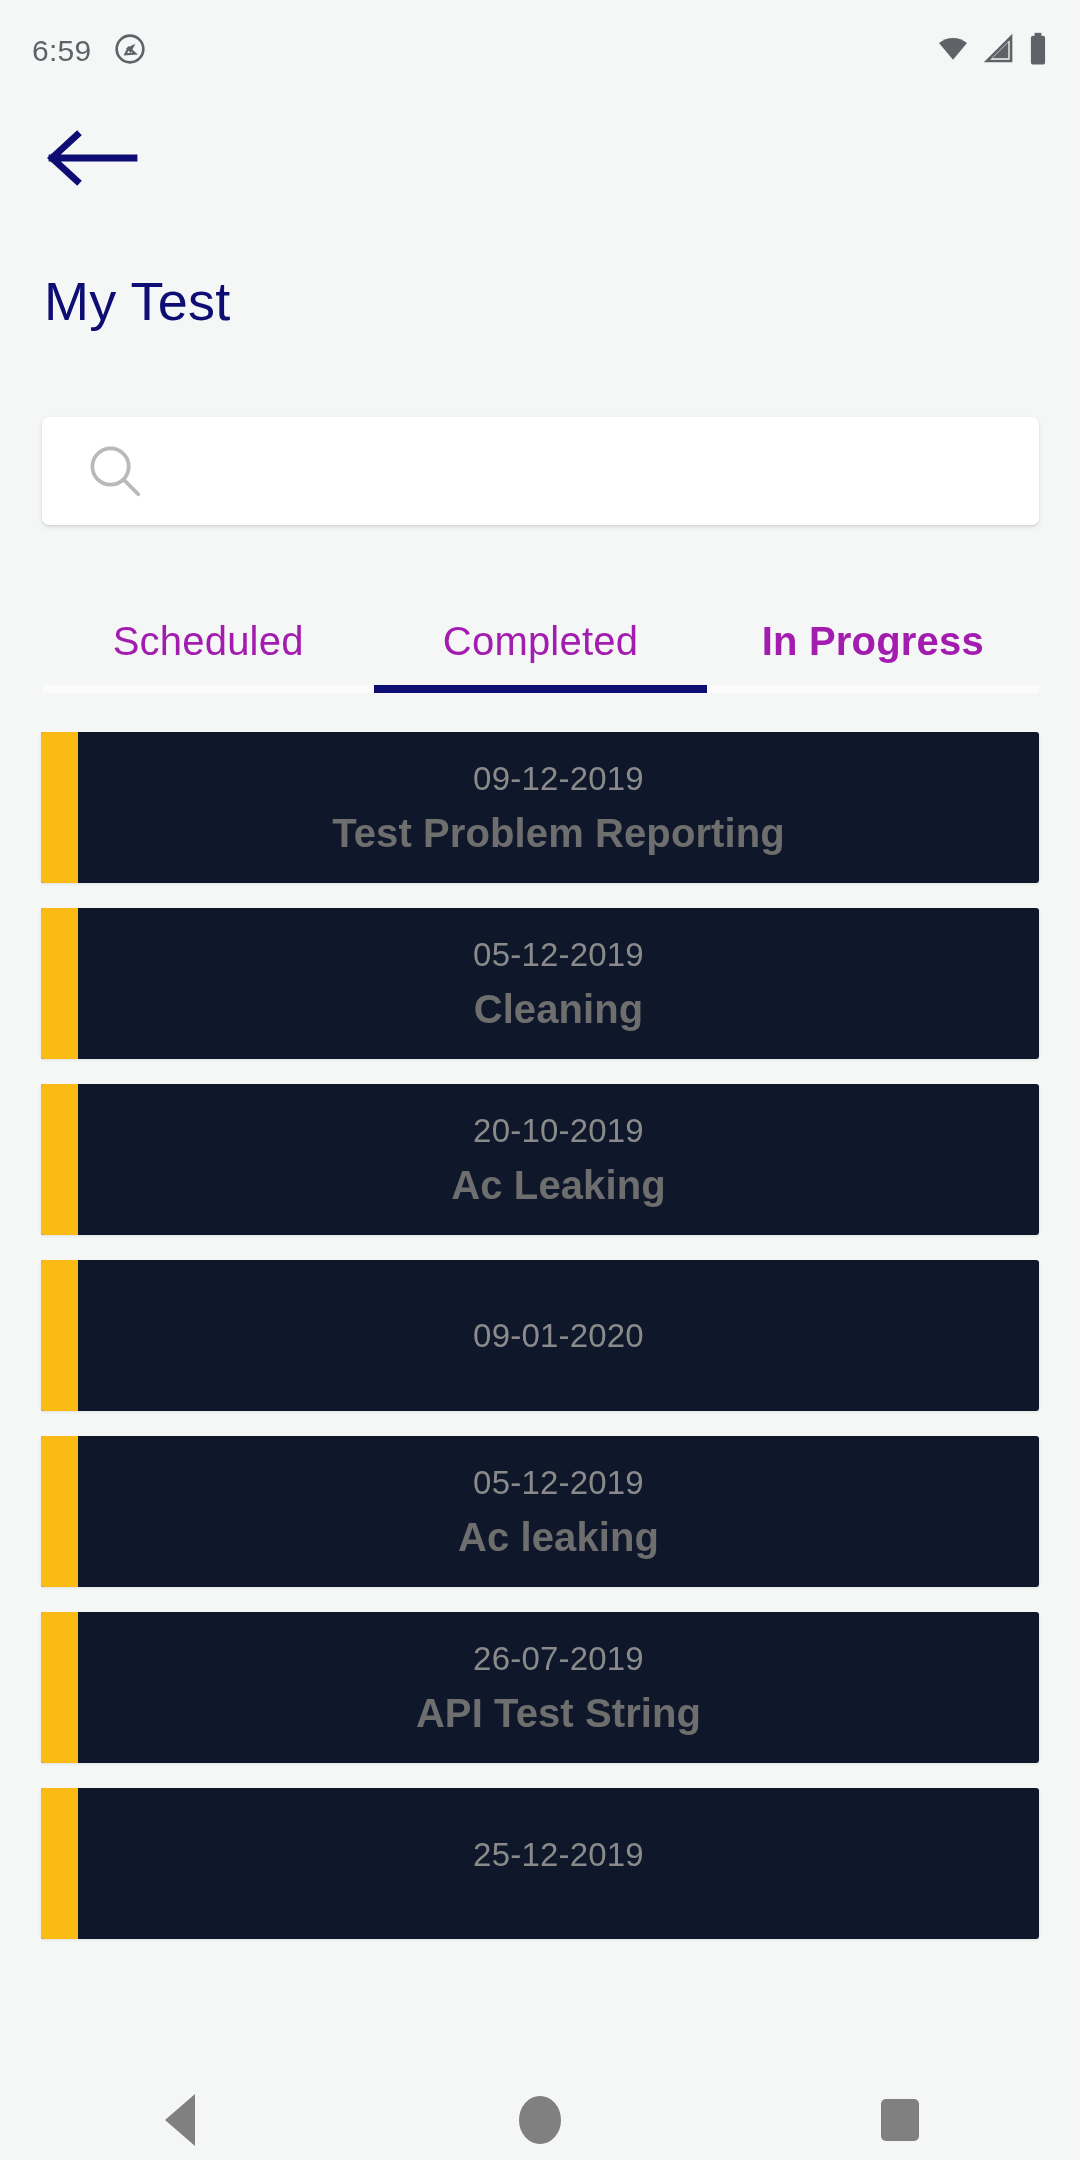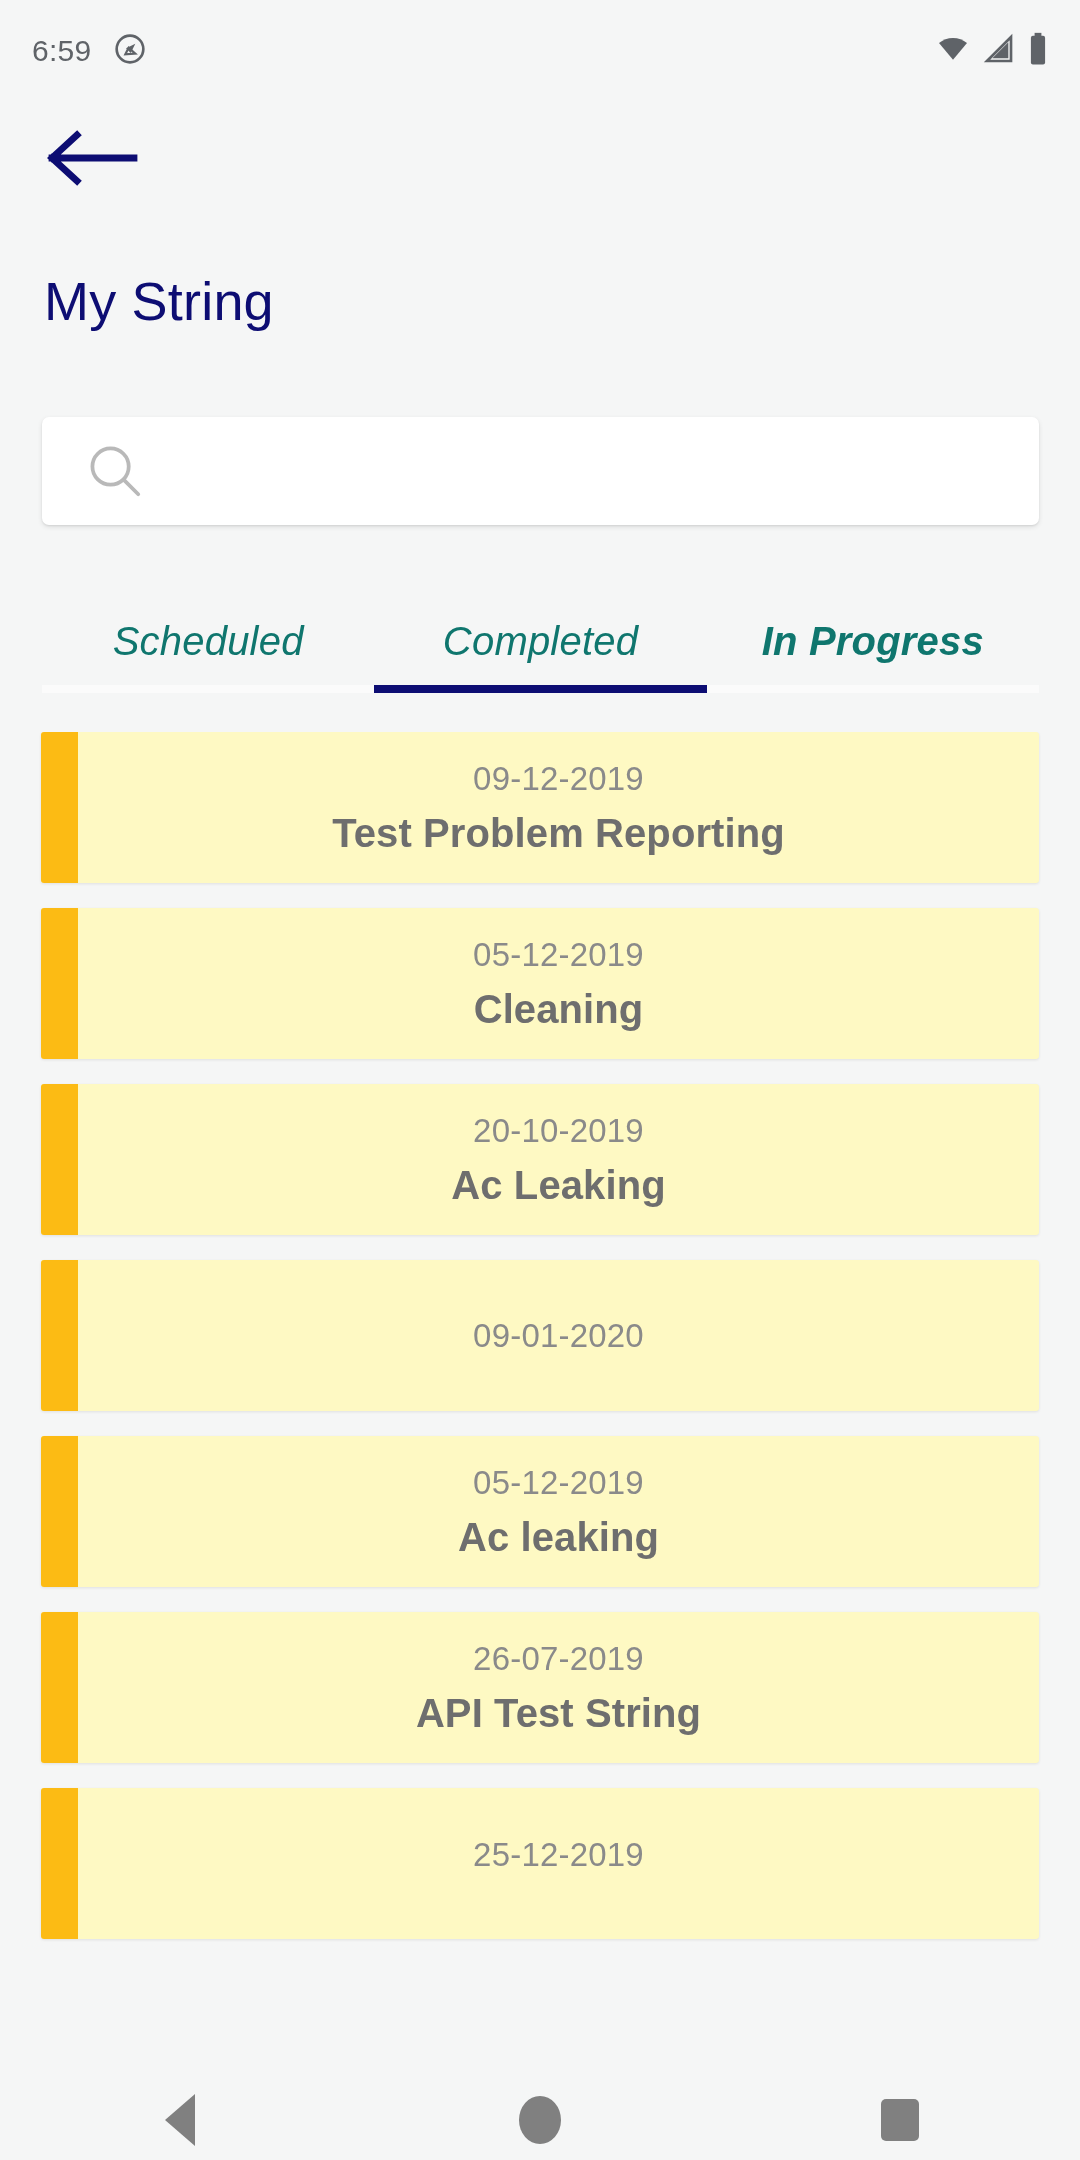--- a/index.html
+++ b/index.html
@@ -122,28 +122,27 @@
   .tabs-row {
     display: flex;
     width: 100%;
     height: 88px;
     align-items: center;
   }
   .tab {
     flex: 1;
     text-align: center;
     font-size: 40px;
-    color: #0f766e;
+    color: #a21caf;
     letter-spacing: 0.2px;
     position: relative;
     height: 88px;
     display: flex;
     align-items: center;
     justify-content: center;
-    font-style: italic;
   }
   .tab.active { font-weight: bold; }
   .tab-underline-track {
     position: absolute;
     left: 0;
     bottom: 0;
     width: 997px;
     height: 8px;
     background: #fbfbfb;
   }
@@ -162,21 +161,21 @@
     top: 712px;
     left: 0;
     width: 1080px;
     height: 1330px;
     overflow: hidden;
   }
   .task-card {
     position: relative;
     margin: 0 41px 25px 41px;
     height: 151px;
-    background: #fef9c3;
+    background: #0f172a;
     border-radius: 3px;
     box-shadow: 0 1px 3px rgba(0,0,0,0.09);
     display: flex;
     align-items: stretch;
     overflow: hidden;
   }
   .task-accent {
     width: 37px;
     flex: 0 0 37px;
     background: #fcbb14;
@@ -278,21 +277,21 @@
   </div>
 
   <div class="back-btn">
     <span>
       <svg width="96" height="56" viewBox="0 0 48 28">
         <path d="M3 14 L44 14 M3 14 L15.5 2.5 M3 14 L15.5 25.5" fill="none" stroke="#0d0d73" stroke-width="3.4" stroke-linecap="square"></path>
       </svg>
     </span>
   </div>
 
-  <h1 class="page-title">My String</h1>
+  <h1 class="page-title">My Test</h1>
 
   <div class="search-card">
     <span class="search-icon-wrap">
       <svg width="62" height="62" viewBox="0 0 28 28">
         <circle cx="12" cy="12" r="8.2" fill="none" stroke="#b9b9b9" stroke-width="1.7"></circle>
         <line x1="18" y1="18" x2="24.5" y2="24.5" stroke="#b9b9b9" stroke-width="1.7" stroke-linecap="round"></line>
       </svg>
     </span>
     <input class="search-input" type="text" value="" placeholder="" style="">
   </div>

